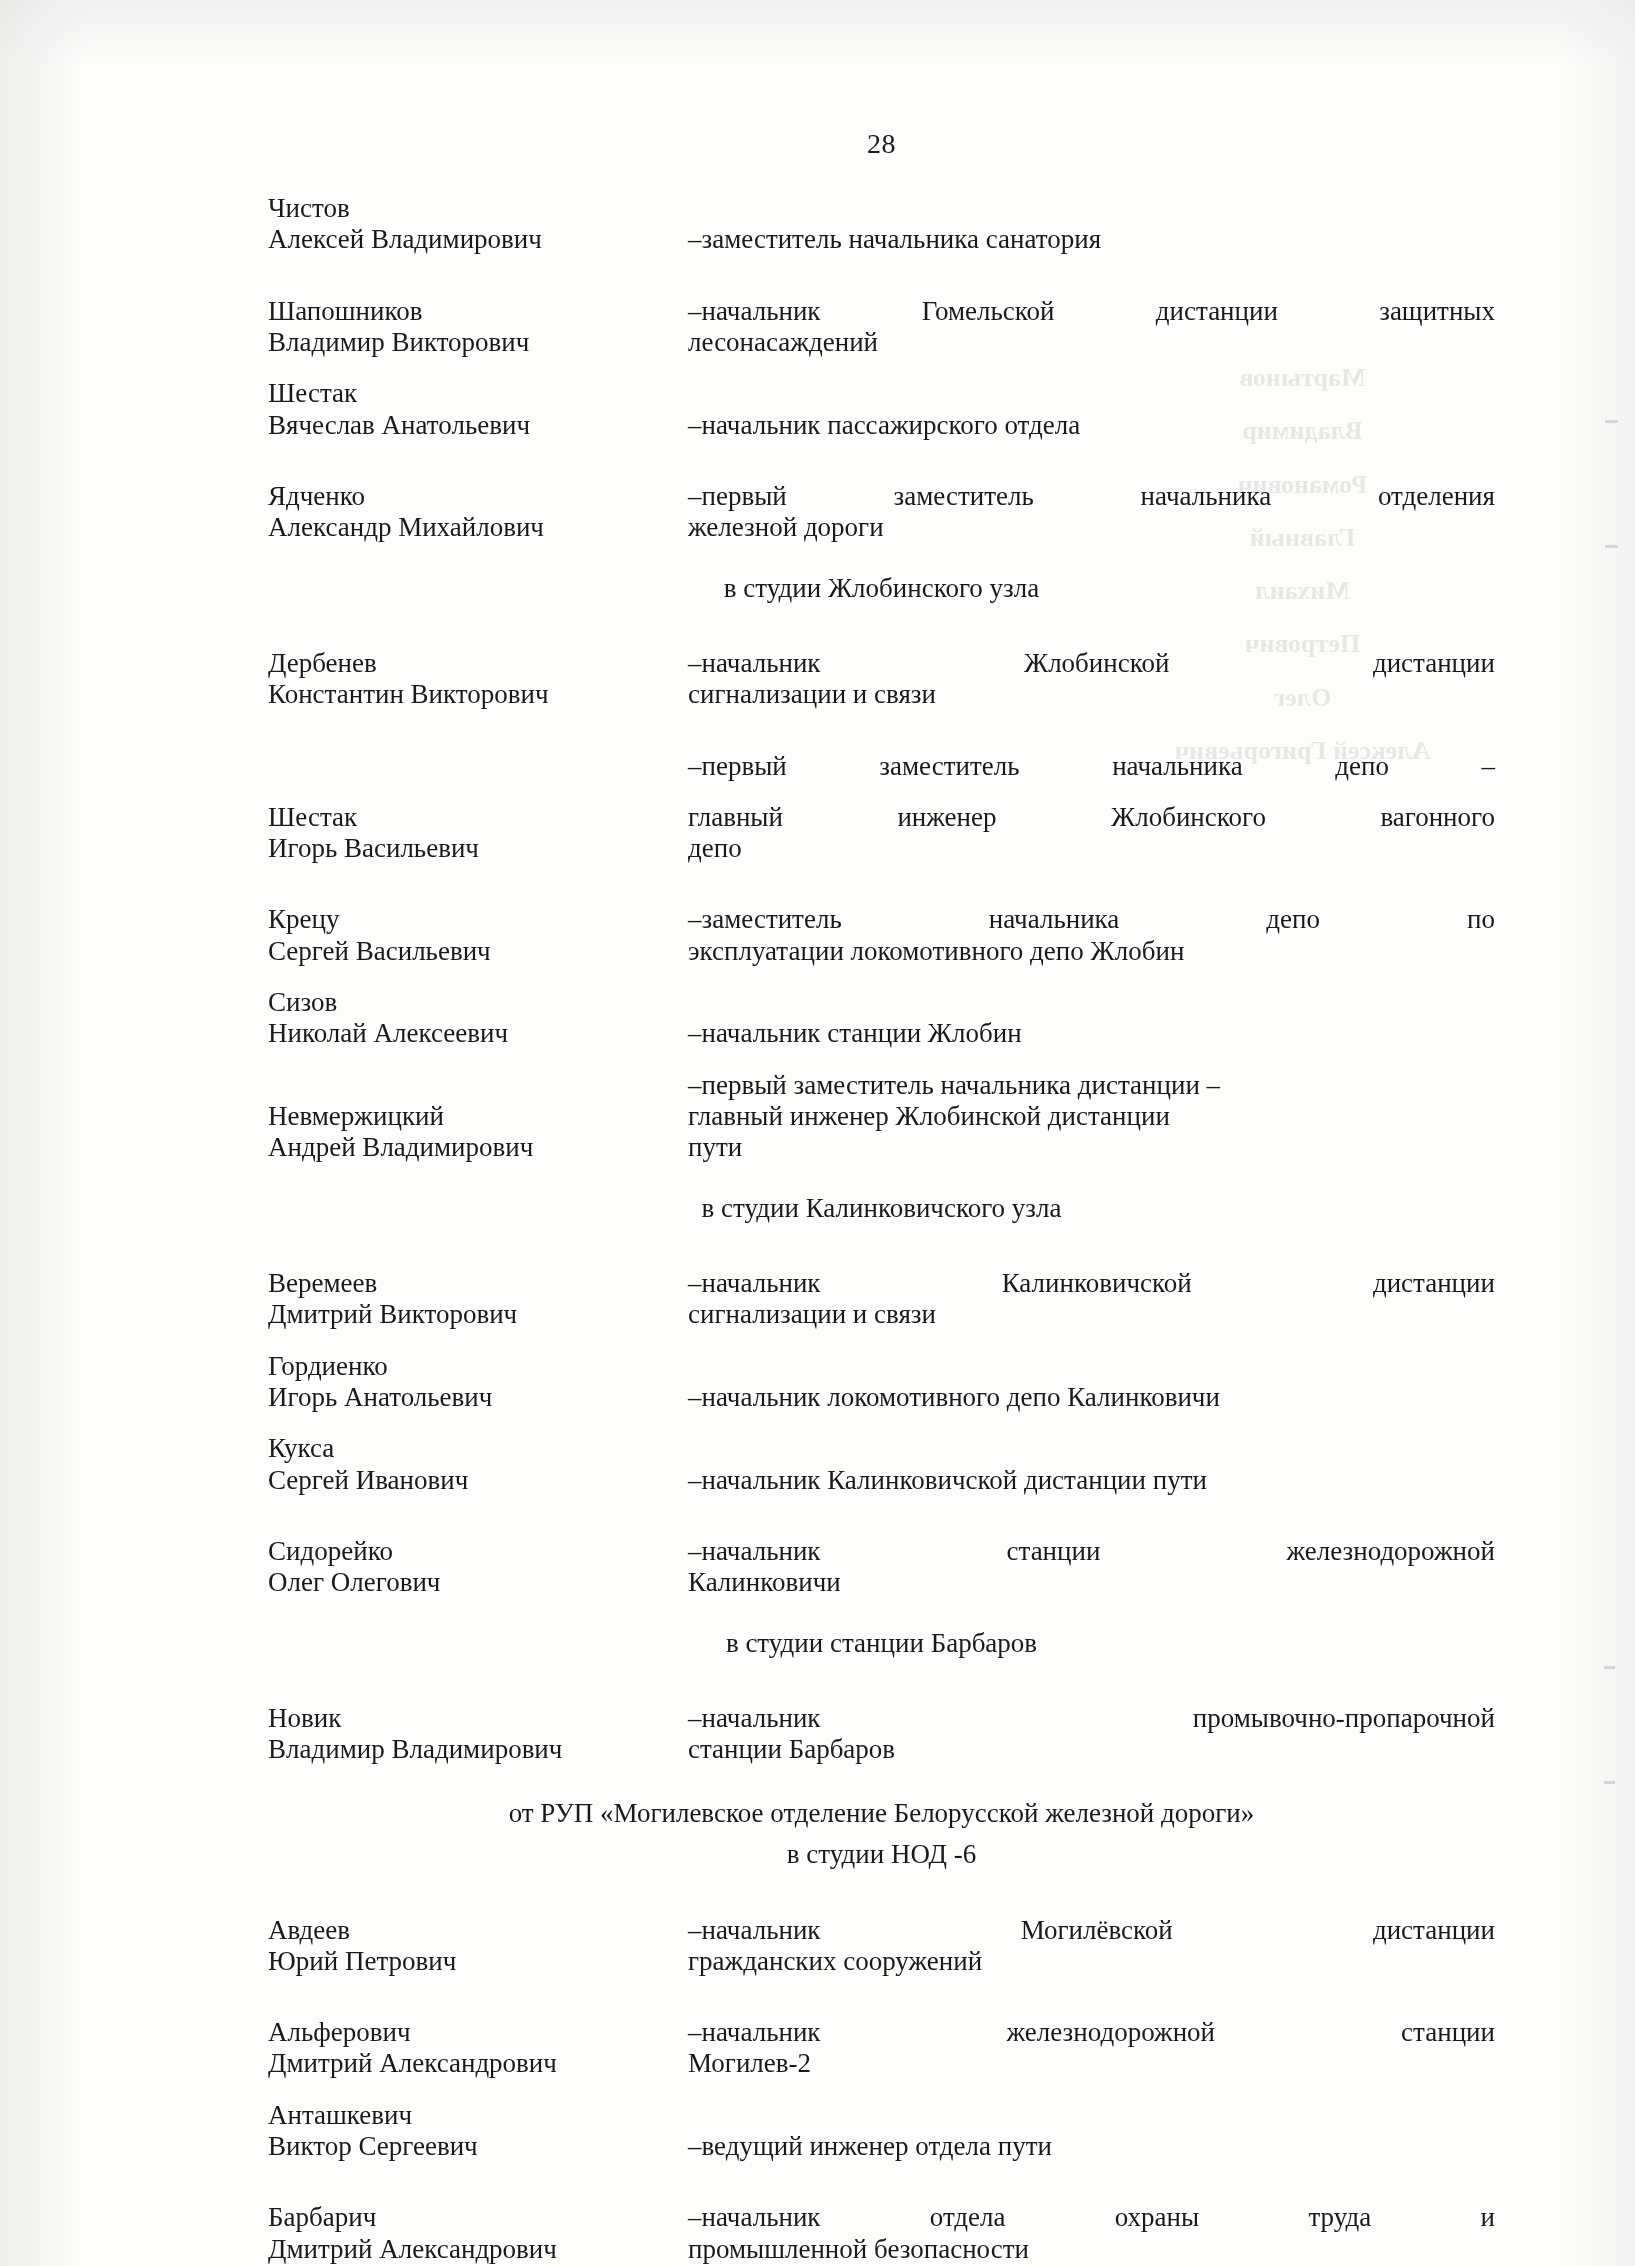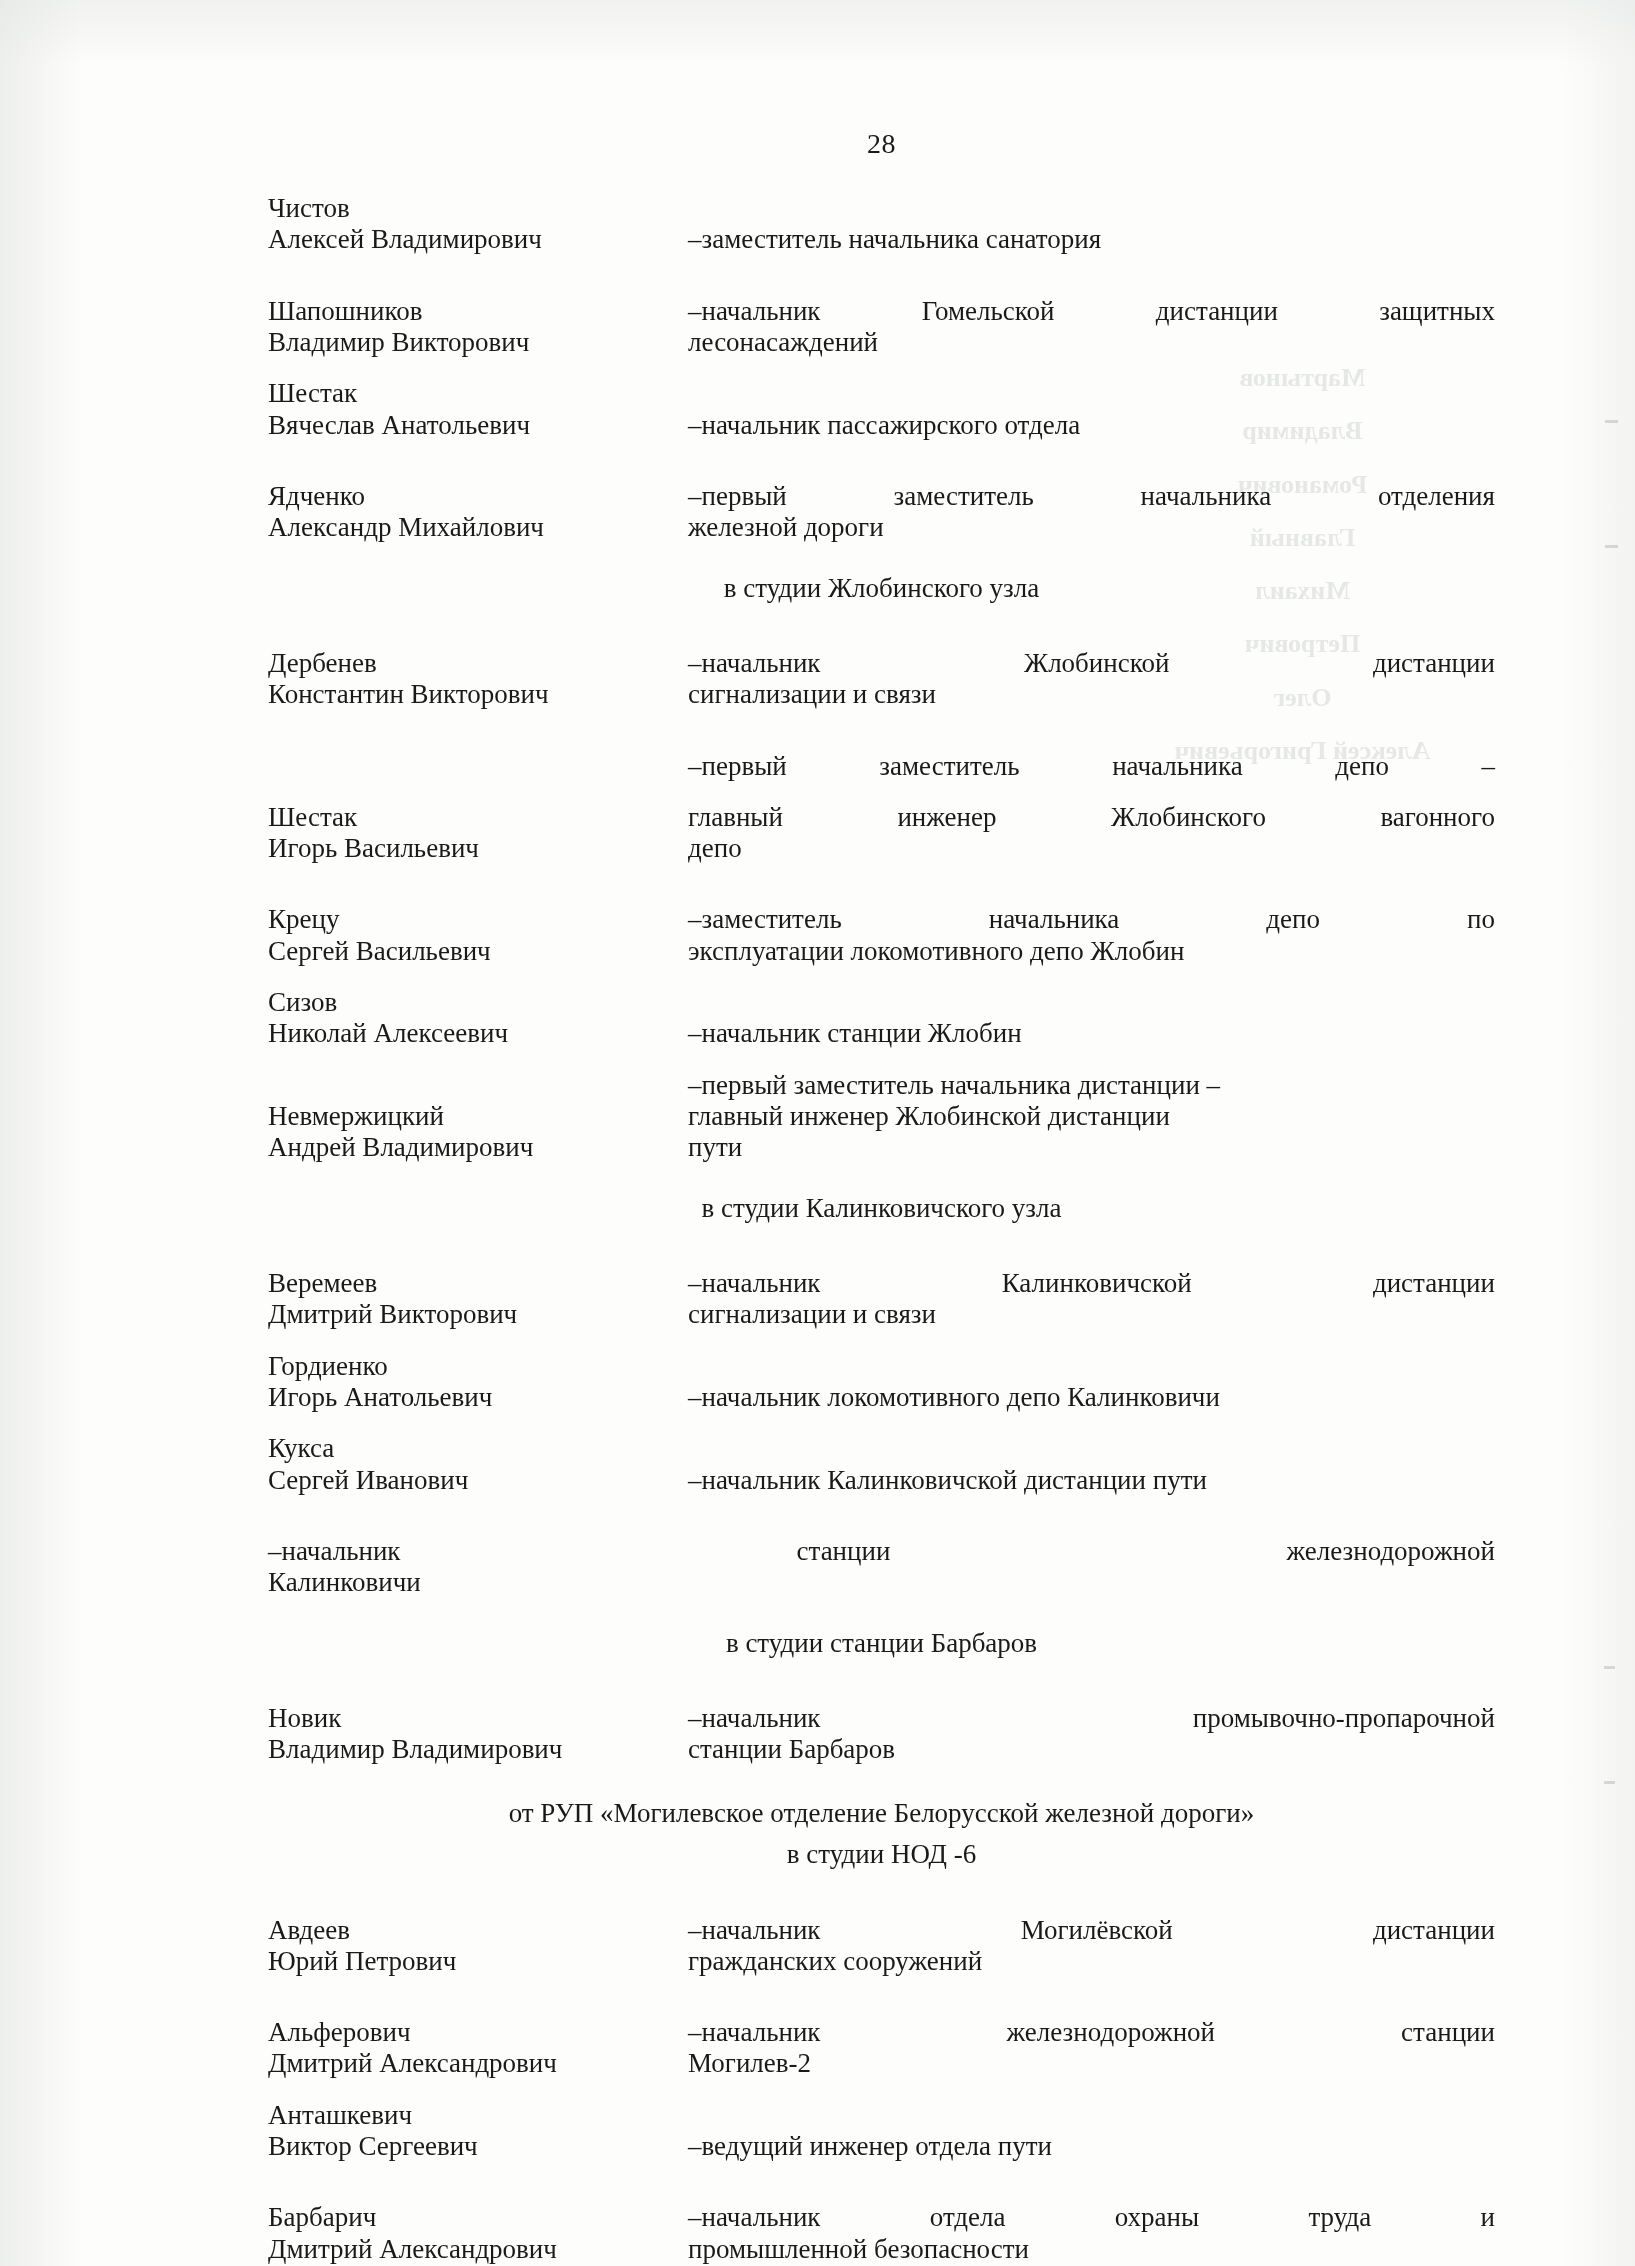--- a/index.html
+++ b/index.html
@@ -296,20 +296,24 @@
       <div class="name">
         <span class="ln">Кукса</span>
         <span class="fn">Сергей Иванович</span>
       </div>
       <div class="desc">
         <span class="line">–начальник Калинковичской дистанции пути</span>
       </div>
     </div>
 
     <div class="entry">
+      <div class="name">
+        <span class="ln">Сидорейко</span>
+        <span class="fn">Олег Олегович</span>
+      </div>
       <div class="desc">
         <span class="line j">
             <i style="font-style: normal;">–начальник</i>
             <i style="font-style: normal;">станции</i>
             <i style="font-style: normal;">железнодорожной</i>
           </span>
         <span class="line">Калинковичи</span>
       </div>
     </div>
 

